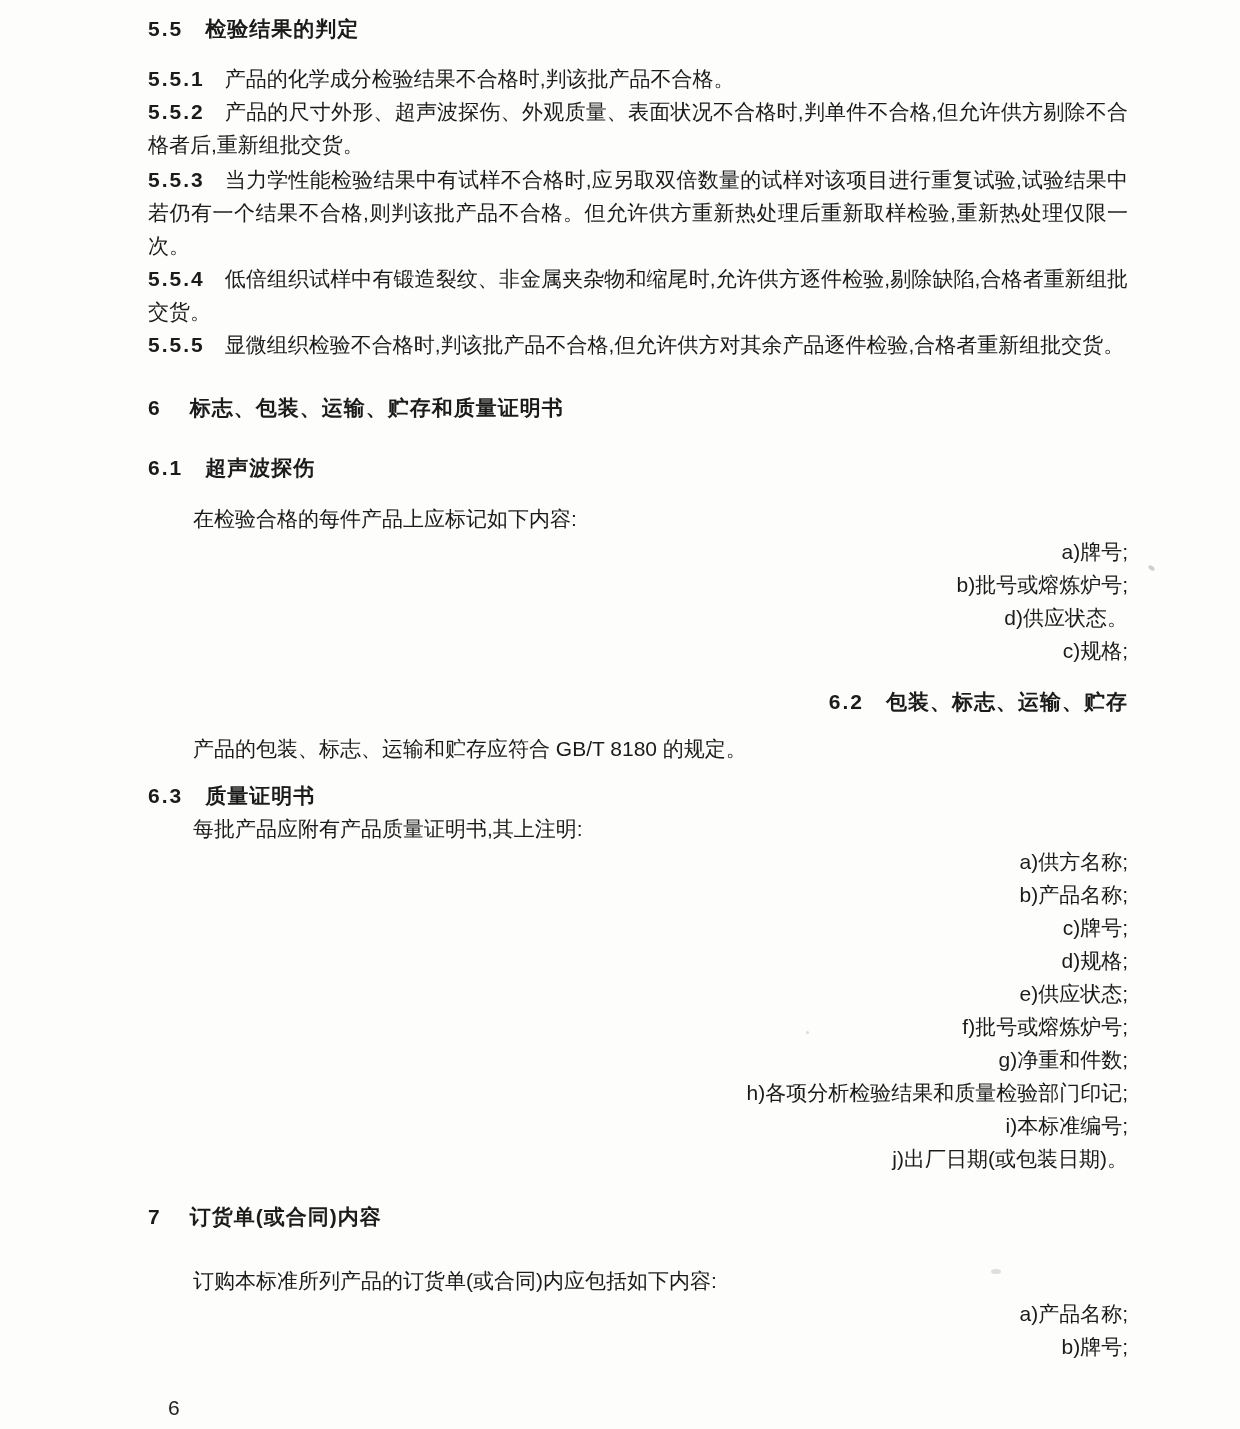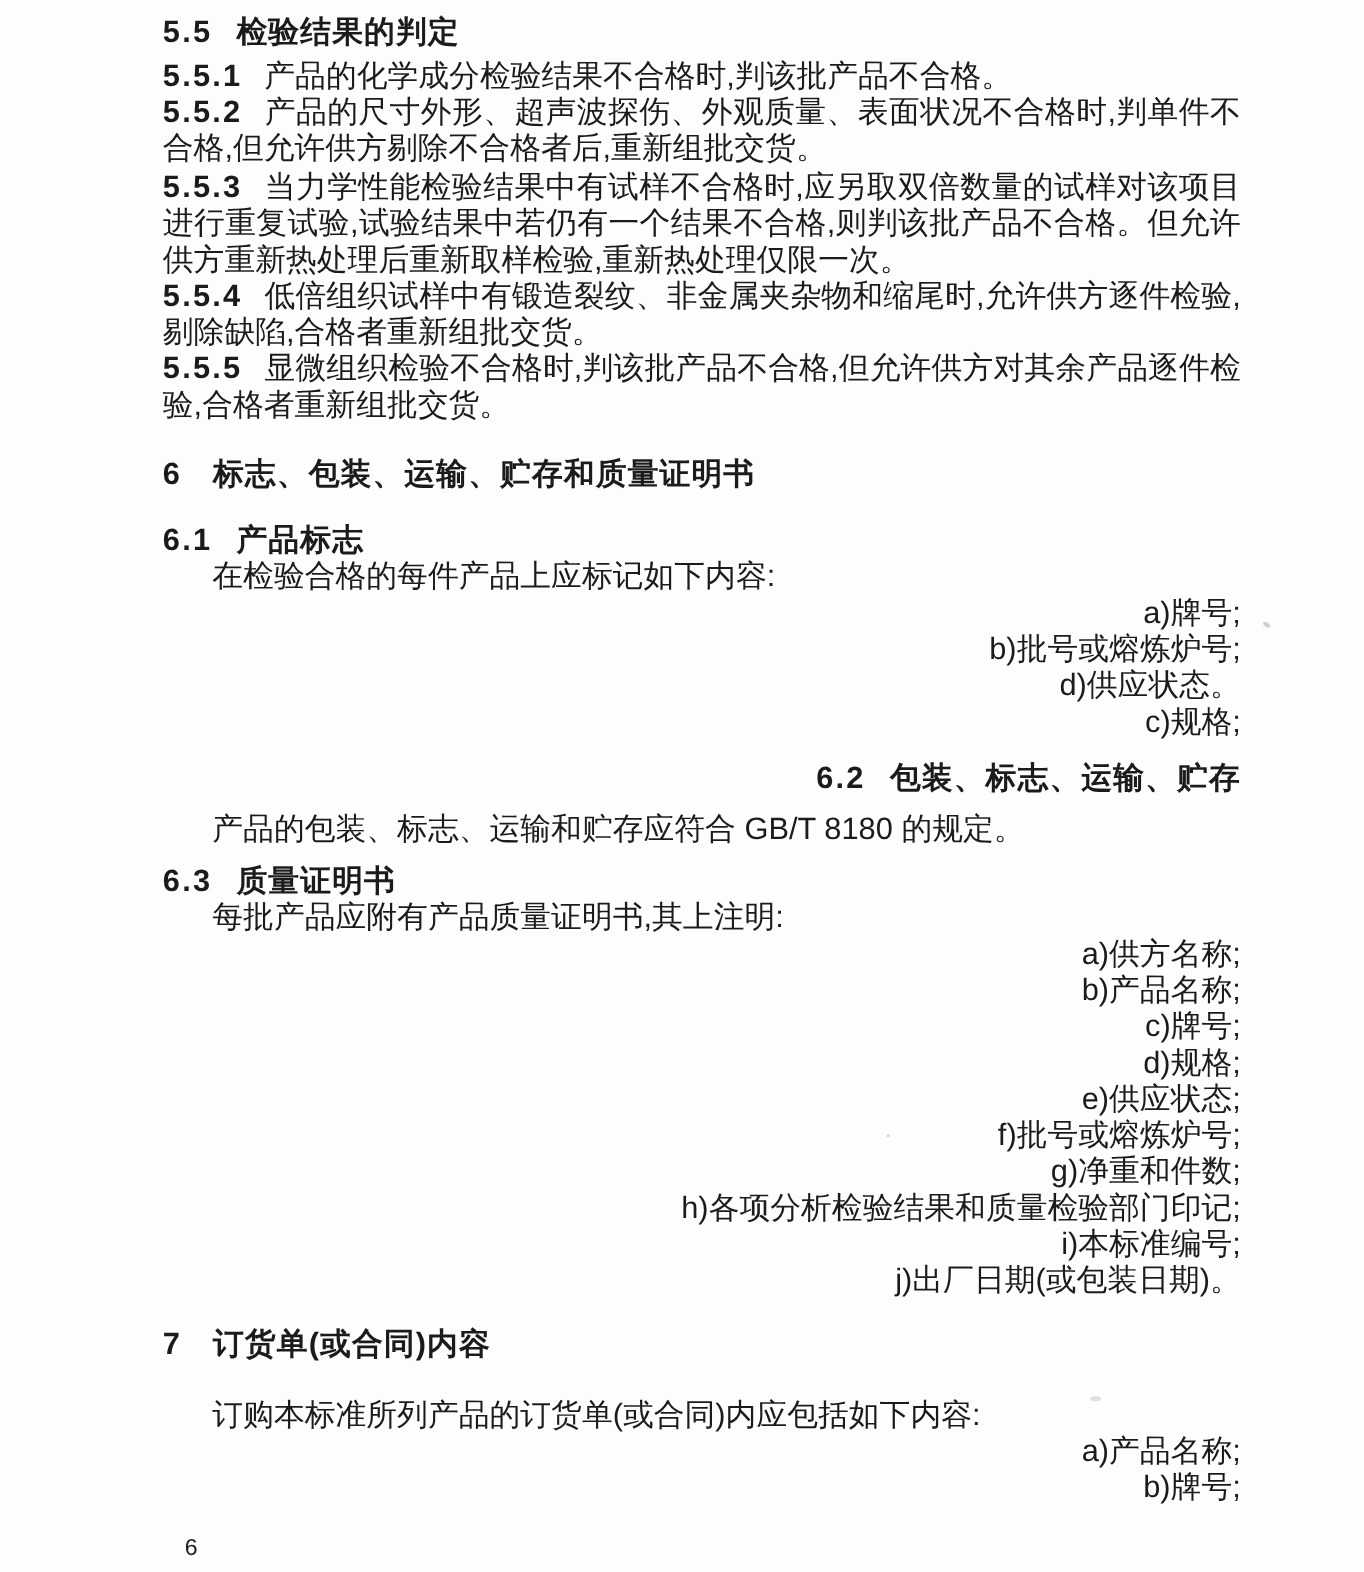--- a/index.html
+++ b/index.html
@@ -14,21 +14,21 @@
     height: 1429px;
     background: #fdfdfc;
     overflow: hidden;
     color: #1b1b1b;
   }
   #doc {
     position: absolute;
     left: 148px;
     top: 0;
     width: 980px;
-    font-size: 28px;
+    font-size: 21px;
     line-height: 33px;
   }
   .block { text-align: justify; }
   .b-chapter, .b-heading {
     font-weight: bold;
     text-align: left;
     letter-spacing: 1px;
   }
   .num {
     font-weight: bold;
@@ -39,25 +39,25 @@
   .b-heading > .num { margin-right: 22px; }
   .b-chapter > .num { margin-right: 28px; }
   .b-indent { padding-left: 45px; }
   .b-item   { padding-left: 45px; text-align: right; }
   .marker {
     display: inline-block;
     width: 38px;
   }
   
   #doc > .block:nth-child(1)  { margin-top: 12px; }
-  #doc > .block:nth-child(2)  { margin-top: 7px; }
+  #doc > .block:nth-child(2)  { margin-top: 17px; }
   #doc > .block:nth-child(4)  { margin-top: 2px; }
   #doc > .block:nth-child(7)  { margin-top: 30px; }
   #doc > .block:nth-child(8)  { margin-top: 27px; }
-  #doc > .block:nth-child(9)  { }
+  #doc > .block:nth-child(9)  { margin-top: 18px; }
   #doc > .block:nth-child(14) { margin-top: 18px; text-align: right; }
   #doc > .block:nth-child(15) { margin-top: 14px; }
   #doc > .block:nth-child(16) { margin-top: 14px; }
   #doc > .block:nth-child(17) { }
   #doc > .block:nth-child(28) { margin-top: 25px; }
   #doc > .block:nth-child(29) { margin-top: 31px; }
   #page-number {
     position: absolute;
     left: 168px;
     top: 1394px;
@@ -81,21 +81,21 @@
 
 <div id="page">
   <div id="doc">
       <div class="block b-heading"><span class="num">5.5</span><span class="txt">检验结果的判定</span></div>
       <div class="block b-numbered"><span class="num">5.5.1</span><span class="txt">产品的化学成分检验结果不合格时,判该批产品不合格。</span></div>
       <div class="block b-numbered"><span class="num">5.5.2</span><span class="txt">产品的尺寸外形、超声波探伤、外观质量、表面状况不合格时,判单件不合格,但允许供方剔除不合格者后,重新组批交货。</span></div>
       <div class="block b-numbered"><span class="num">5.5.3</span><span class="txt">当力学性能检验结果中有试样不合格时,应另取双倍数量的试样对该项目进行重复试验,试验结果中若仍有一个结果不合格,则判该批产品不合格。但允许供方重新热处理后重新取样检验,重新热处理仅限一次。</span></div>
       <div class="block b-numbered"><span class="num">5.5.4</span><span class="txt">低倍组织试样中有锻造裂纹、非金属夹杂物和缩尾时,允许供方逐件检验,剔除缺陷,合格者重新组批交货。</span></div>
       <div class="block b-numbered"><span class="num">5.5.5</span><span class="txt">显微组织检验不合格时,判该批产品不合格,但允许供方对其余产品逐件检验,合格者重新组批交货。</span></div>
       <div class="block b-chapter"><span class="num">6</span><span class="txt">标志、包装、运输、贮存和质量证明书</span></div>
-      <div class="block b-heading"><span class="num">6.1</span><span class="txt">产品标志</span></div>
+      <div class="block b-heading"><span class="num">6.1</span><span class="txt">超声波探伤</span></div>
       <div class="block b-indent"><span class="txt">在检验合格的每件产品上应标记如下内容:</span></div>
       <div class="block b-item"><span class="marker">a)</span><span class="txt">牌号;</span></div>
       <div class="block b-item"><span class="marker">b)</span><span class="txt">批号或熔炼炉号;</span></div>
       <div class="block b-item"><span class="marker">d)</span><span class="txt">供应状态。</span></div>
       <div class="block b-item"><span class="marker">c)</span><span class="txt">规格;</span></div>
       <div class="block b-heading"><span class="num">6.2</span><span class="txt">包装、标志、运输、贮存</span></div>
       <div class="block b-indent"><span class="txt">产品的包装、标志、运输和贮存应符合 GB/T 8180 的规定。</span></div>
       <div class="block b-heading"><span class="num">6.3</span><span class="txt">质量证明书</span></div>
       <div class="block b-indent"><span class="txt">每批产品应附有产品质量证明书,其上注明:</span></div>
       <div class="block b-item"><span class="marker">a)</span><span class="txt">供方名称;</span></div>

